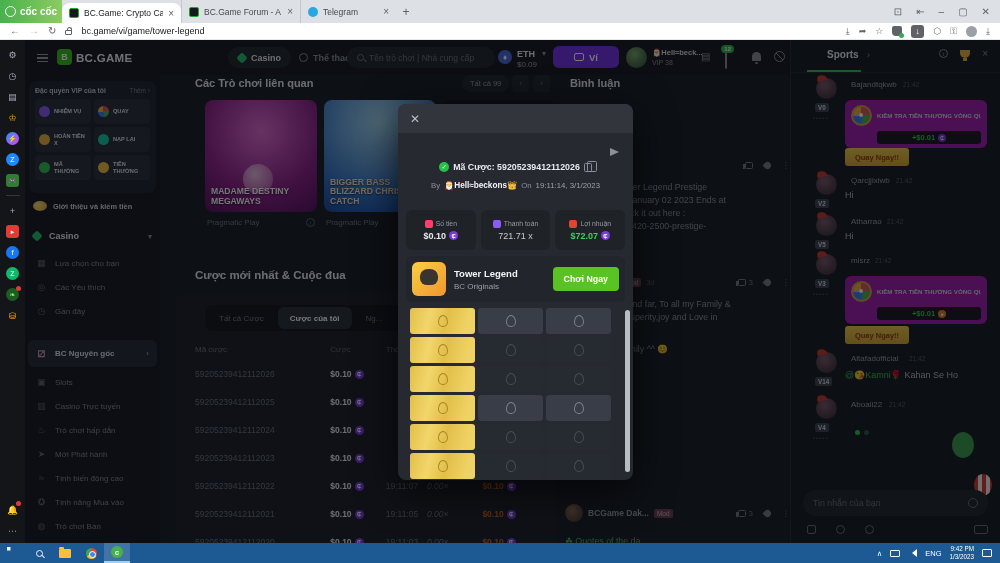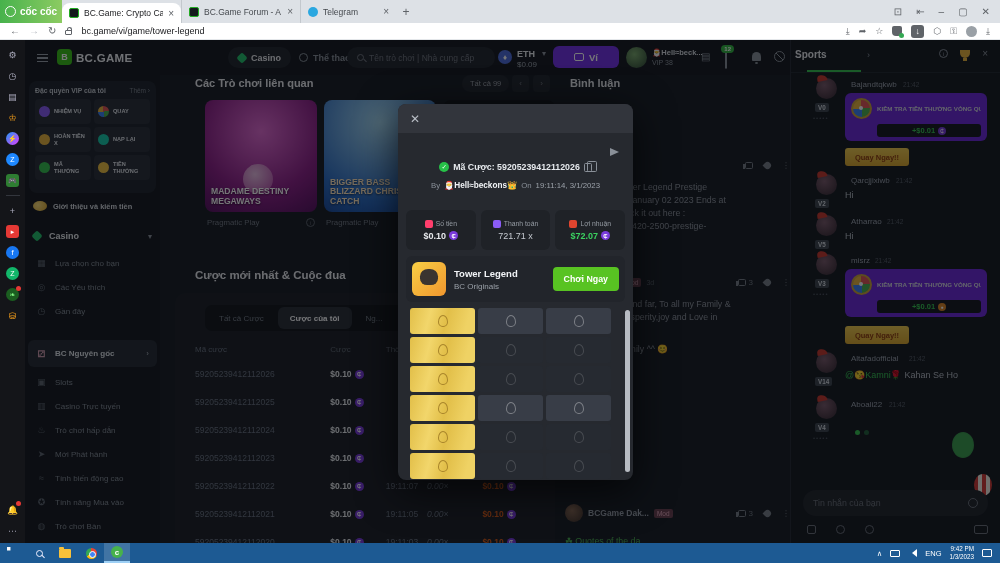--- a/index.html
+++ b/index.html
@@ -179,36 +179,36 @@
   .tcell.lit { background:#383d47; }
   .tcell.dim { background:#262a31; }
   .nut { width:10px; height:12px; border:1.5px solid rgba(255,255,255,.35); border-radius:50% 50% 48% 48%/58% 58% 42% 42%; }
   .tcell.gold .nut { border-color:#a8842a; }
   .tcell.dim .nut { border-color:rgba(255,255,255,.16); }
   .m-scroll { position:absolute; right:3px; top:206px; width:5px; height:162px; background:#b7bbc2; border-radius:3px; }
 
   
   .chat { position:absolute; top:0; right:0; width:210px; bottom:0; background:#171b21; border-left:1px solid #262b33; }
   .chathead { position:absolute; top:0; left:0; right:0; height:33px; border-bottom:1px solid #232830; }
-  .ch-tab { position:absolute; left:4px; top:9px; font-size:10px; font-weight:bold; color:#e8eaed; }
+  .ch-tab { position:absolute; left:36px; top:9px; font-size:10px; font-weight:bold; color:#e8eaed; }
   .ch-chev { position:absolute; left:76px; top:10px; color:#8a9099; font-size:9px; }
   .ch-underline { position:absolute; left:16px; bottom:0; width:54px; height:2px; background:#35c14f; }
   .ch-icons { position:absolute; right:12px; top:8px; display:flex; gap:12px; align-items:center; }
   .trophy { width:10px; height:8px; background:#e8b33c; border-radius:0 0 5px 5px; position:relative; }
   .trophy::after { content:""; position:absolute; left:3px; bottom:-3px; width:4px; height:3px; background:#e8b33c; }
   .msg { position:absolute; left:0; width:210px; }
   .mavatar { position:absolute; left:25px; top:0; width:21px; height:21px; border-radius:50%; background:radial-gradient(circle at 40% 35%,#7a5a6a,#33262e); }
   .mavatar::before { content:""; position:absolute; top:-3px; left:1px; width:10px; height:6px; background:#c8382e; border-radius:4px 6px 0 0; transform:rotate(-12deg); }
   .mname { position:absolute; left:60px; top:2px; font-size:8px; font-weight:normal; color:#9aa1ab; }
   .mtime { position:absolute; top:3px; font-size:6.5px; color:#565d66; }
   .mlevel { position:absolute; left:24px; top:25px; background:#3e454e; color:#d5dae0; font-size:6.3px; font-weight:bold; border-radius:2px; padding:1px 3px; }
   .mstars { position:absolute; left:22px; top:37px; font-size:6px; color:#4a5058; letter-spacing:1px; }
   .mtext { position:absolute; left:54px; font-size:9px; color:#b6bcc4; }
   .mention { color:#35c14f; }
-  .mcard { position:absolute; left:54px; top:15px; width:142px; height:48px; background:#6d28d9; border-radius:6px; padding:5px 6px; }
+  .mcard { position:absolute; left:54px; top:22px; width:142px; height:48px; background:#a21caf; border-radius:6px; padding:5px 6px; }
   .mcard-top { display:flex; align-items:center; gap:5px; }
   .wheel { width:21px; height:21px; border-radius:50%; border:2.5px solid #caa23a; background:conic-gradient(#e05555 0 25%,#4caf50 0 50%,#3b82f6 0 75%,#e8b33c 0 100%); position:relative; flex:none; }
   .wheel::after { content:""; position:absolute; left:6px; top:6px; width:4px; height:4px; border-radius:50%; background:#fff; }
   .mcard-title { font-size:6.2px; font-weight:bold; color:#d8dce2; white-space:nowrap; overflow:hidden; width:106px; }
   .mcard-pill { margin-top:5px; margin-left:26px; width:104px; height:13px; background:#171a1f; border-radius:3px; display:flex; align-items:center; justify-content:center; gap:3px; }
   .mcard-val { font-size:7.5px; font-weight:bold; color:#35c14f; }
   .coin.sm { width:8px; height:8px; font-size:5px; }
   .gold-btn { position:absolute; left:54px; width:64px; height:18px; background:linear-gradient(180deg,#f0ca4d,#d9a62e); border-radius:3px; display:flex; align-items:center; justify-content:center; font-size:7.5px; font-weight:bold; color:#8f3d0e; }
   .tdots { position:absolute; left:64px; display:flex; gap:4px; }
   .tdots span { width:5px; height:5px; border-radius:50%; background:#35c14f; }

